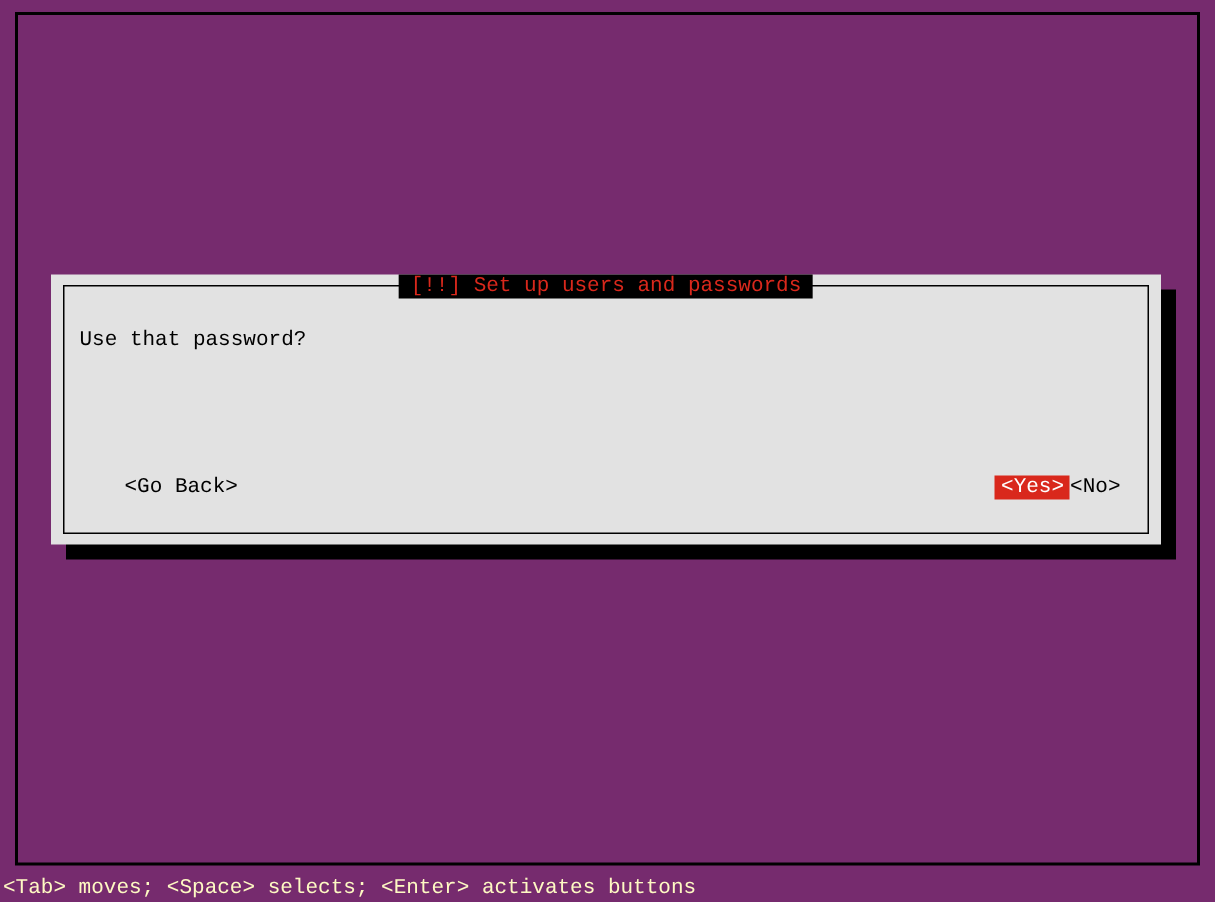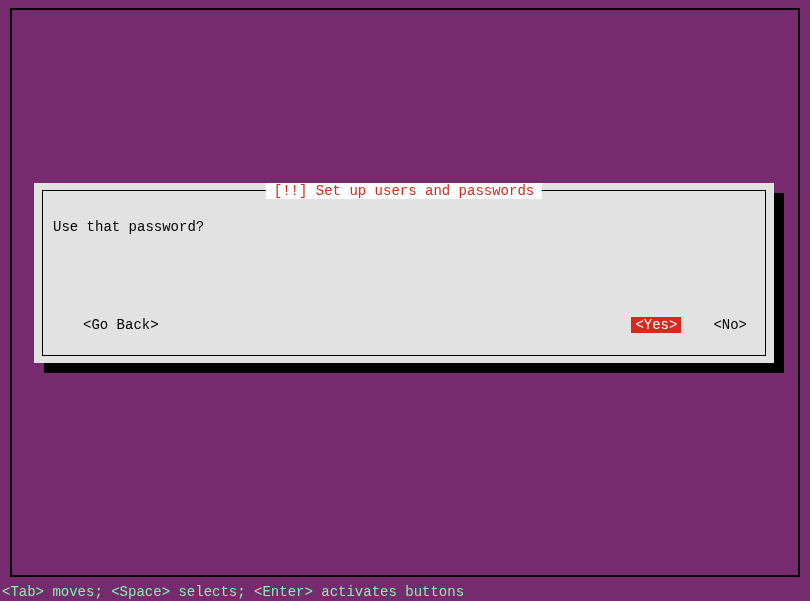--- a/index.html
+++ b/index.html
@@ -55,21 +55,21 @@
       top: 7px;
       right: 8px;
       bottom: 7px;
       border: 1px solid #000;
     }
     .dialog-title {
       position: absolute;
       left: 50%;
       top: -8px;
       transform: translateX(-50%);
-      background: #ffffff;
+      background: #000000;
       padding: 0 8px;
       color: #d9281c;
       white-space: nowrap;
     }
     .dialog-content {
       position: absolute;
       left: 10px;
       top: 14px;
       right: 10px;
     }
@@ -86,42 +86,41 @@
       position: absolute;
       left: 18px;
       right: 18px;
       bottom: 22px;
       display: flex;
       justify-content: space-between;
       align-items: center;
     }
     .button-right {
       display: flex;
-      gap: 32px;
     }
     .btn {
       color: #000;
       cursor: pointer;
       user-select: none;
       text-align: center;
     }
     .btn.selected {
       background: #d9281c;
       color: #fff;
       padding: 0 4px;
     }
     .statusbar {
       position: absolute;
       left: 0;
       bottom: 0;
       width: 100%;
       height: 18px;
       display: flex;
       align-items: center;
-      color: #86efac;
+      color: #fef9c3;
       padding-left: 2px;
     }
   </style>
 </head>
 <body>
 
 <div class="inner-frame">
   <div class="inner-bg"></div>
 </div>
 

